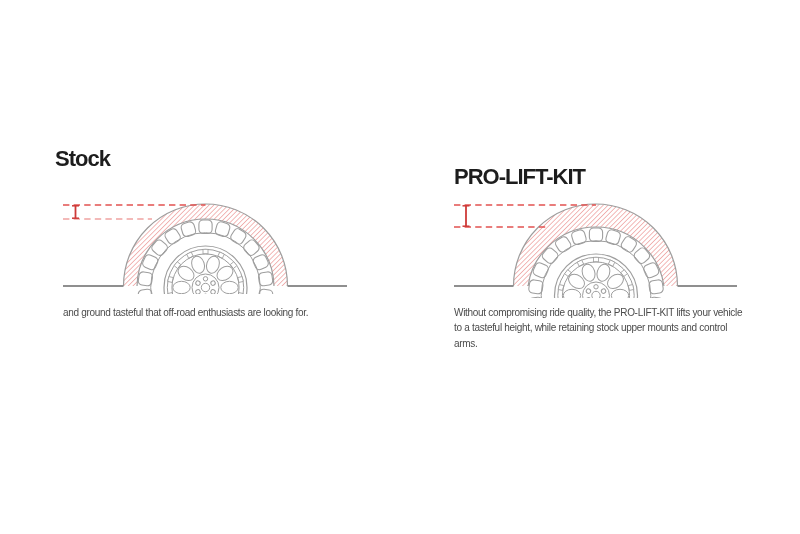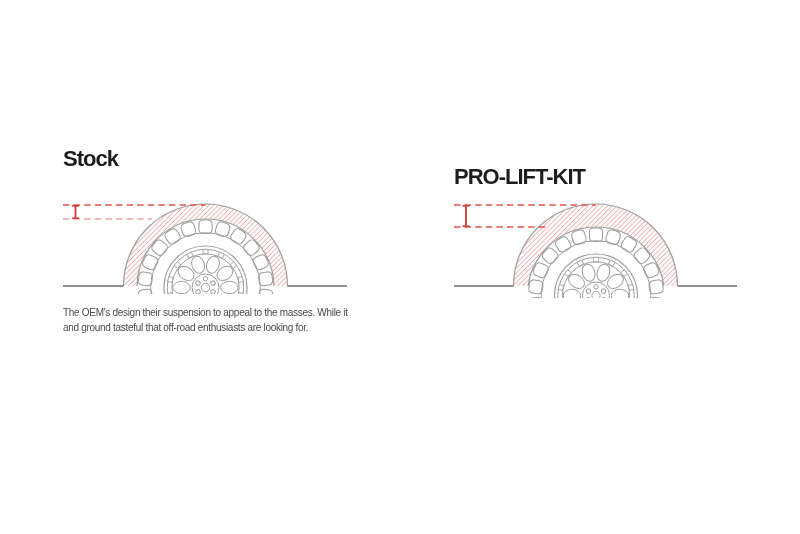--- a/index.html
+++ b/index.html
@@ -5,21 +5,21 @@
   html,body{margin:0;padding:0;background:#fff;}
   .stage{
     position:relative;width:800px;height:534px;background:#fff;overflow:hidden;
     font-family:"Liberation Sans", sans-serif;
   }
   .panel-title{
     position:absolute;top:146px;
     font-size:22px;font-weight:bold;letter-spacing:-1px;
     color:var(--title-text,#1d1d1d);white-space:nowrap;
   }
-  .panel-title.left{left:63px;}
+  .panel-title.left{left:55px;}
   .panel-title.right{left:454px;margin-top:18px;}
   .panel-desc{
     position:absolute;top:305px;width:345px;
     font-size:10px;line-height:15.4px;letter-spacing:-0.3px;
     color:var(--body-text,#4b4b4b);
   }
   .panel-desc.left{left:63px;}
   .panel-desc.right{left:454px;}
   .desc-line{white-space:nowrap;}
   svg{position:absolute;left:0;top:0;}
@@ -192,18 +192,22 @@
           <line class="measure-cap" x1="462.5" y1="226.2" x2="469.5" y2="226.2"></line>
         </g>
       </g>
     </g>
   </svg>
 
   <div class="panel-title left">Stock</div>
   <div class="panel-title right">PRO-LIFT-KIT</div>
 
   <div class="panel-desc left">
-    <div class="desc-line">The OEM's design their suspension to appeal to the masses. While it</div>
     <div class="desc-line">and ground tasteful that off-road enthusiasts are looking for.</div>
   </div>
 
+  <div class="panel-desc right">
+    <div class="desc-line">Without compromising ride quality, the PRO-LIFT-KIT lifts your vehicle</div>
+    <div class="desc-line">to a tasteful height, while retaining stock upper mounts and control</div>
+    <div class="desc-line">arms.</div>
+  </div>
 
 </div>
 
 </body></html>

